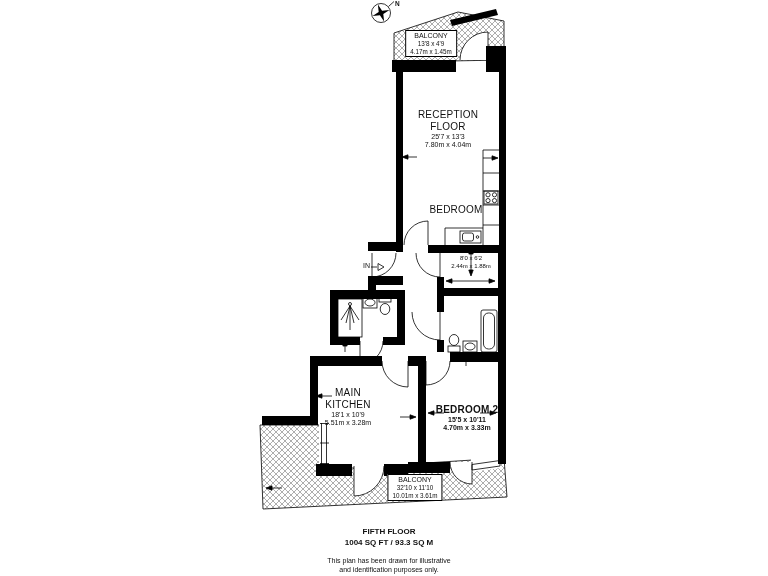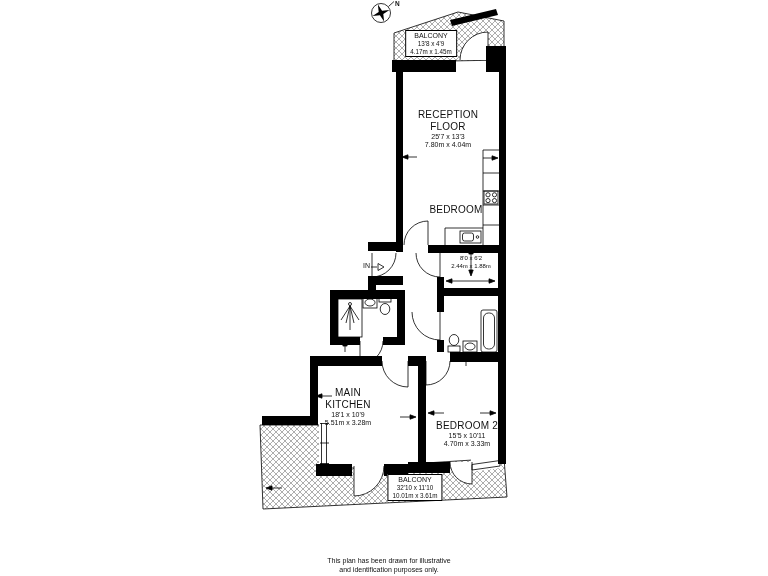--- a/index.html
+++ b/index.html
@@ -247,31 +247,35 @@
   <div class="tiny">2.44m x 1.88m</div>
 </div>
 
 <div class="lbl" style="left:348px;top:387px;">
   <div class="rm">MAIN</div>
   <div class="rm">KITCHEN</div>
   <div class="dim">18'1 x 10'9</div>
   <div class="dim">5.51m x 3.28m</div>
 </div>
 
-<div class="lbl" style="left:467px;top:420px;">
+<div class="lbl" style="left:467px;top:404px;font-weight:bold;">
   <div class="rm">BEDROOM 2</div>
   <div class="dim">15'5 x 10'11</div>
   <div class="dim">4.70m x 3.33m</div>
 </div>
 
 <div class="lbl box" style="left:415px;top:474px;">
   <div class="bname">BALCONY</div>
   <div class="bdim">32'10 x 11'10</div>
   <div class="bdim">10.01m x 3.61m</div>
 </div>
 
+<div class="lbl" style="left:389px;top:527px;">
+  <div class="foot-b">FIFTH FLOOR</div>
+  <div class="foot-b">1004 SQ FT / 93.3 SQ M</div>
+</div>
 
 <div class="lbl" style="left:389px;top:556px;">
   <div class="foot-n">This plan has been drawn for illustrative</div>
   <div class="foot-n">and identification purposes only.</div>
 </div>
 
 </div>
 
 </body></html>

